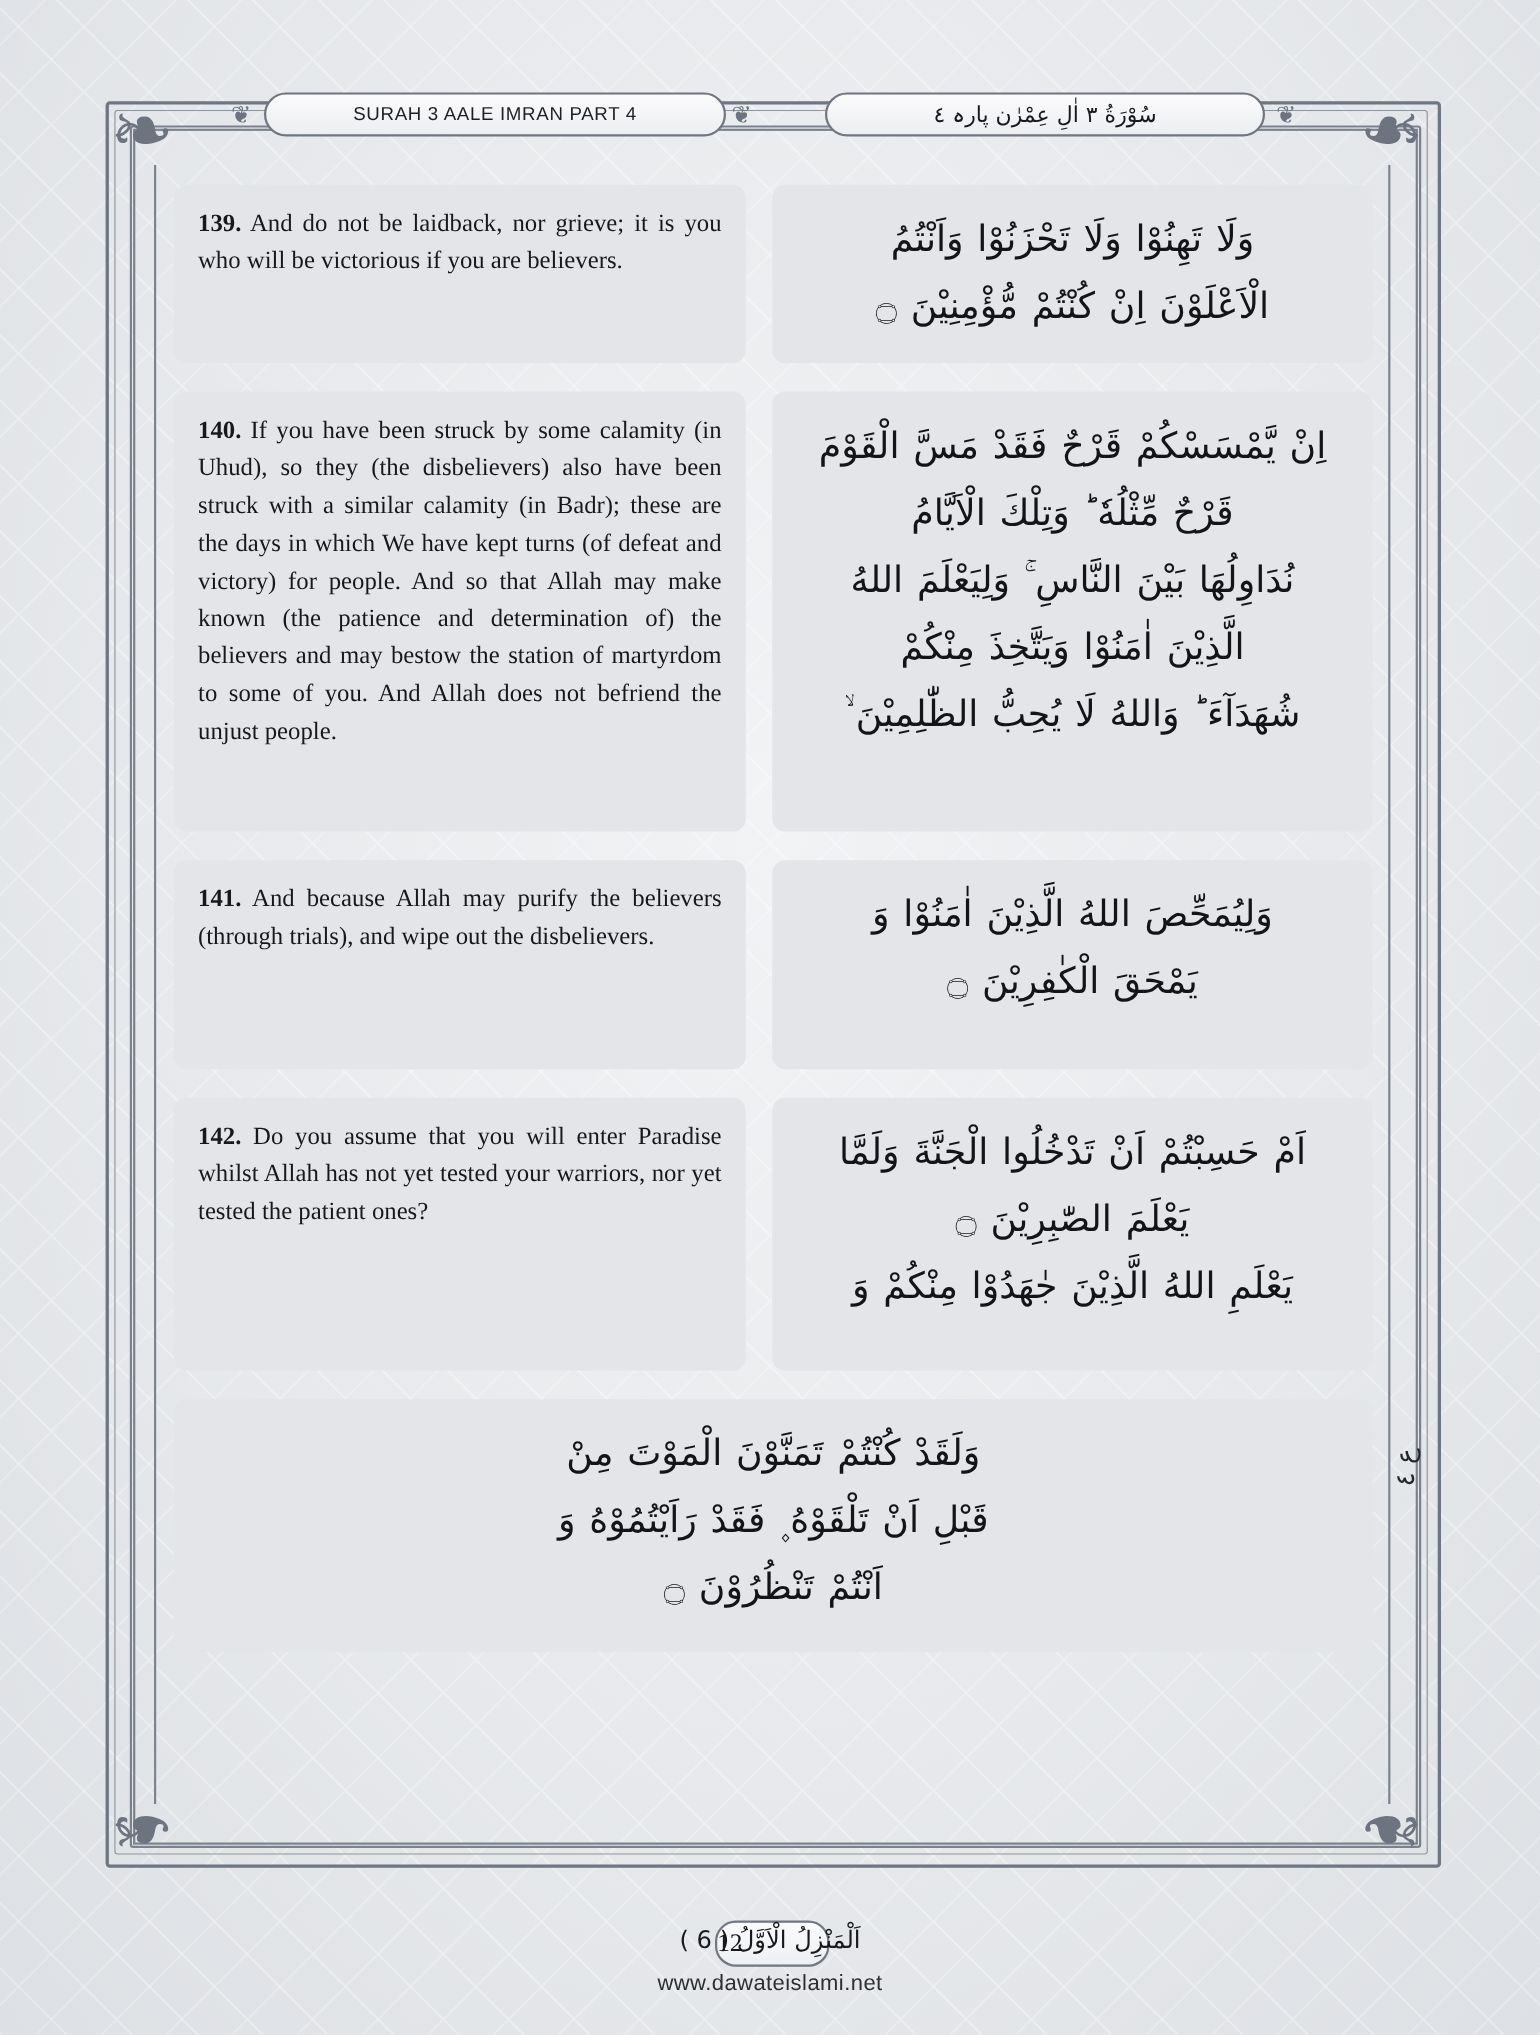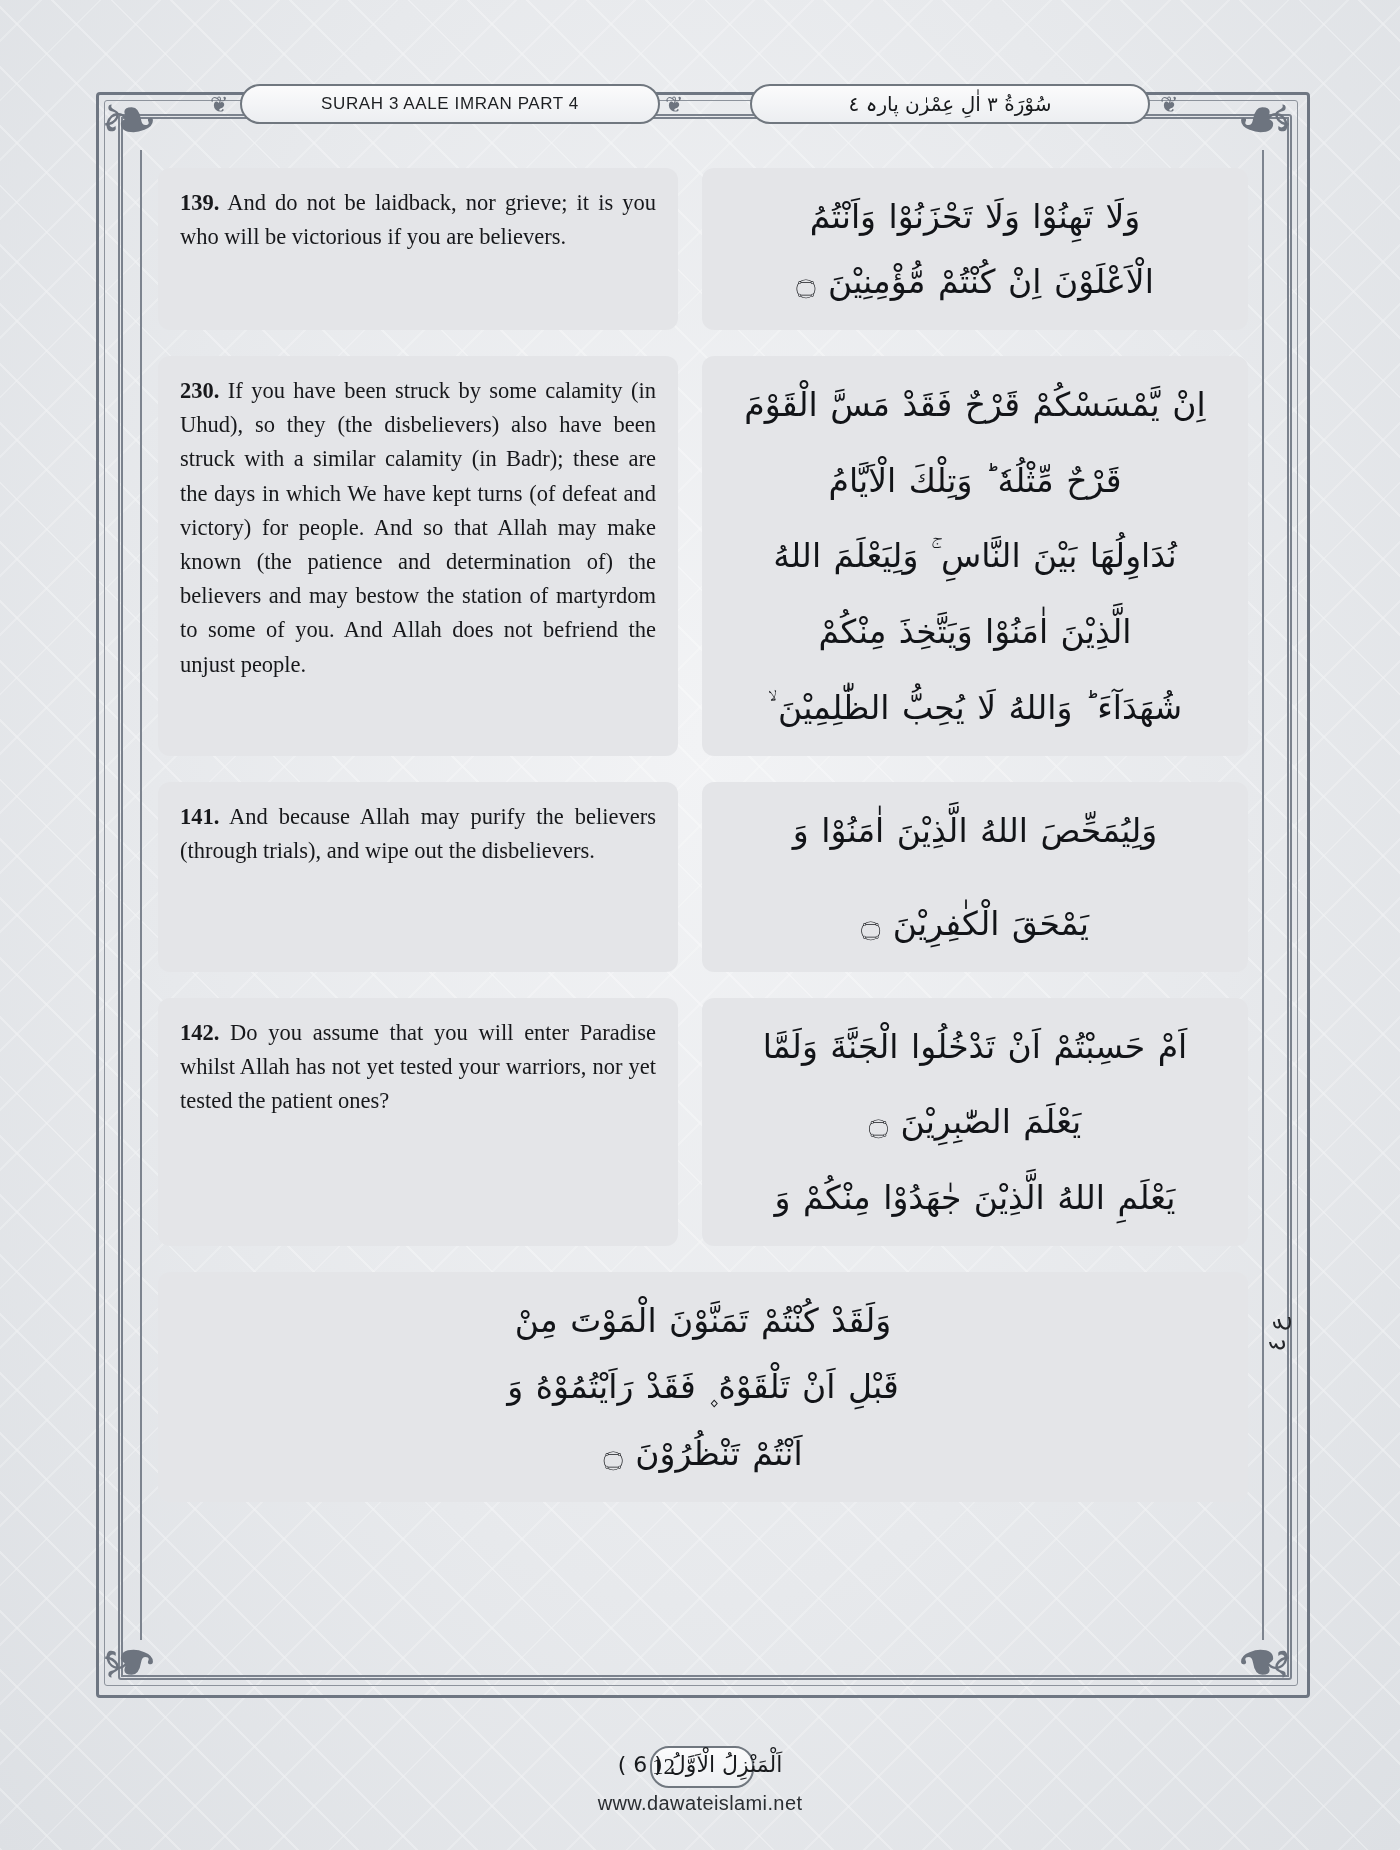--- a/index.html
+++ b/index.html
@@ -171,21 +171,21 @@
     -webkit-hyphens: none;
     hyphens: none;
   }
   .cell.english .vnum {
     font-weight: bold;
   }
   .cell.arabic {
     flex: 1 1 auto;
     display: flex;
     flex-direction: column;
-    justify-content: space-between;
+    justify-content: flex-start;
     direction: rtl;
     text-align: center;
     font-family: "DejaVu Sans", sans-serif;
     font-size: 33px;
     line-height: 1.85;
     color: #121418;
     word-spacing: 2px;
   }
 
   
@@ -291,21 +291,21 @@
         <span>And do not be laidback, nor grieve; it is you who will be victorious if you are believers.</span>
       </div>
       <div class="cell arabic">
         <div>وَلَا تَهِنُوْا وَلَا تَحْزَنُوْا وَاَنْتُمُ</div>
         <div>الْاَعْلَوْنَ اِنْ كُنْتُمْ مُّؤْمِنِيْنَ ۝</div>
       </div>
     </div>
 
     <div class="verse-row row-h2">
       <div class="cell english">
-        <span class="vnum">230.</span>
+        <span class="vnum">140.</span>
         <span>If you have been struck by some calamity (in Uhud), so they (the disbelievers) also have been struck with a similar calamity (in Badr); these are the days in which We have kept turns (of defeat and victory) for people. And so that Allah may make known (the patience and determination of) the believers and may bestow the station of martyrdom to some of you. And Allah does not befriend the unjust people.</span>
       </div>
       <div class="cell arabic">
         <div>اِنْ يَّمْسَسْكُمْ قَرْحٌ فَقَدْ مَسَّ الْقَوْمَ</div>
         <div>قَرْحٌ مِّثْلُهٗ ؕ وَتِلْكَ الْاَيَّامُ</div>
         <div>نُدَاوِلُهَا بَيْنَ النَّاسِ ۚ وَلِيَعْلَمَ اللهُ</div>
         <div>الَّذِيْنَ اٰمَنُوْا وَيَتَّخِذَ مِنْكُمْ</div>
         <div>شُهَدَآءَ ؕ وَاللهُ لَا يُحِبُّ الظّٰلِمِيْنَ ۙ</div>
       </div>
     </div>

